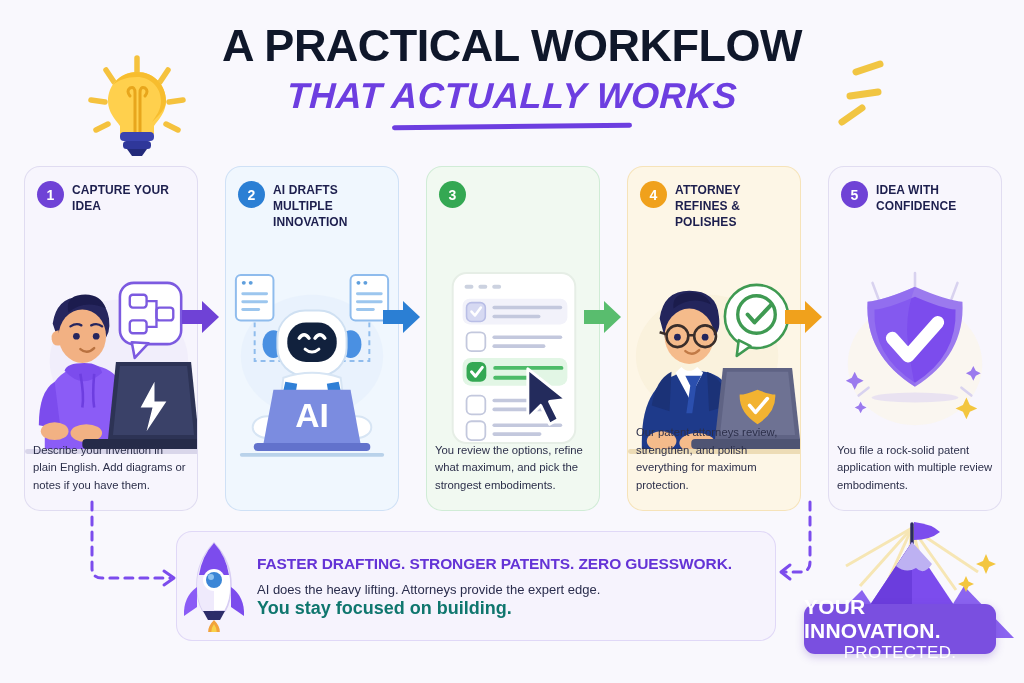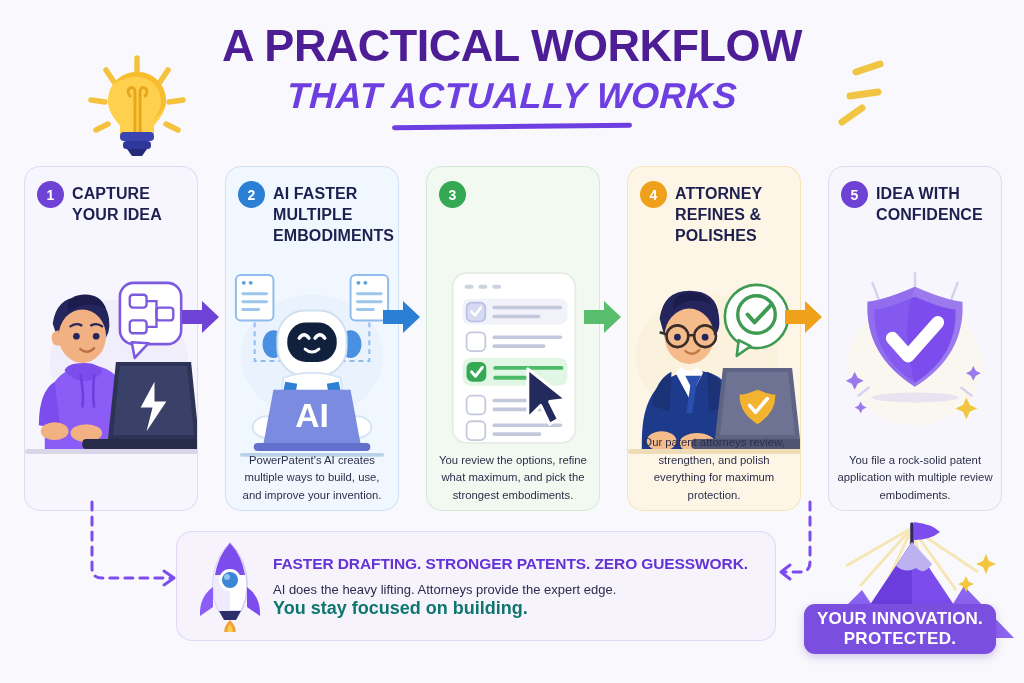--- a/index.html
+++ b/index.html
@@ -7,21 +7,21 @@
     width:1024px; height:683px; overflow:hidden;
     background:#f9f8fd;
     font-family:"Liberation Sans", sans-serif;
     position:relative;
   }
   .stage { position:absolute; inset:0; }
 
   
   .title-wrap { position:absolute; left:0; top:22px; width:1024px; text-align:center; }
   .title-main {
-    font-size:45px; font-weight:bold; color:#4c1d95;
+    font-size:45px; font-weight:bold; color:#0f172a;
     letter-spacing:-0.5px; line-height:1.05;
   }
   .title-sub {
     margin-top:6px; font-size:36px; font-weight:bold; font-style:italic;
     color:#6d3ee0; letter-spacing:0.5px; transform:skewX(-3deg);
   }
   .title-underline {
     width:240px; height:5px; border-radius:3px; background:#6d3ee0;
     margin:7px auto 0; transform:rotate(-0.6deg);
   }
@@ -45,58 +45,58 @@
 
   .card-head { display:flex; align-items:flex-start; gap:8px; padding:14px 12px 0 12px; }
   .badge {
     flex:0 0 auto; width:27px; height:27px; border-radius:50%;
     display:flex; align-items:center; justify-content:center;
     color:#fff; font-size:14px; font-weight:bold;
   }
   .b1{background:#6f42d6;} .b2{background:#2b7fd4;} .b3{background:#34a853;}
   .b4{background:#f0a11c;} .b5{background:#6f42d6;}
   .card-title {
-    font-size:16px; font-weight:bold; color:#1d1f4e;
+    font-size:12px; font-weight:bold; color:#1d1f4e;
     line-height:1.32; letter-spacing:.1px; padding-top:2px;
   }
   .card-art { position:absolute; left:0; top:56px; width:100%; height:355px; }
   .card-desc {
-    position:absolute; left:8px; right:8px; bottom:6px;
-    text-align:center; font-size:11.3px; line-height:1.55; color:#2c2f4a;
+    position:absolute; left:8px; right:8px; bottom:16px;
+    font-size:11.3px; line-height:1.55; color:#2c2f4a;
   }
 
   
   .arrow { position:absolute; top:300px; width:38px; height:34px; }
   .a1{ left:182px; } .a2{ left:383px; } .a3{ left:584px; } .a4{ left:785px; }
 
   
   .banner {
     position:absolute; left:176px; top:531px; width:600px; height:110px;
     background:#f6f3fd; border:1px solid rgba(125,95,220,.18);
-    border-radius:16px; display:flex; align-items:center; padding-left:16px;
+    border-radius:16px; display:flex; align-items:center; 
   }
   .rocket { flex:0 0 auto; width:74px; height:92px; margin-right:6px; }
   .banner-text { padding-top:2px; }
   .banner-h {
     font-size:15.5px; font-weight:bold; color:#6433d6; letter-spacing:-0.1px;
     margin-bottom:9px;
   }
   .banner-p { font-size:13px; color:#2a2d4d; margin-bottom:1px; }
   .banner-b { font-size:18px; font-weight:bold; color:#0f766e; }
 
   
   .mountain { position:absolute; left:800px; top:520px; width:224px; height:130px; }
   .cta {
     position:absolute; left:804px; top:604px; width:192px; height:50px;
     background:#7a4fe0; border-radius:11px;
     display:flex; flex-direction:column; align-items:center; justify-content:center;
     color:#fff; box-shadow:0 3px 8px rgba(90,50,180,.25);
   }
-  .cta-l1 { font-size:17px; font-weight:bold; letter-spacing:.2px; }
-  .cta-l2 { font-size:17px; font-weight:bold; letter-spacing:.3px; }
+  .cta-l1 { font-size:21px; font-weight:bold; letter-spacing:.2px; }
+  .cta-l2 { font-size:17px; font-weight:normal; letter-spacing:.3px; }
 
   
   .dash-left  { position:absolute; left:60px;  top:500px; width:190px; height:110px; }
   .dash-right { position:absolute; left:770px; top:500px; width:130px; height:110px; }
 </style>
 </head>
 <body>
 
 <div class="stage">
 
@@ -172,26 +172,27 @@
         <path d="M14 170 q0 -34 16 -44 l6 48 z" fill="#7c4ced"></path>
         <ellipse cx="62" cy="178" rx="16" ry="9" fill="#f2b183"></ellipse>
         <ellipse cx="30" cy="176" rx="14" ry="9" fill="#f2b183"></ellipse>
 
         <path d="M92 106 l76 0 l8 78 l-92 0 z" fill="#2d3355"></path>
         <path d="M96 110 l68 0 l7 70 l-82 0 z" fill="#3a4168"></path>
         <path d="M131 126 l-14 26 l12 0 l-6 24 l20 -30 l-12 0 z" fill="#fff"></path>
         <rect x="58" y="184" width="128" height="10" rx="4" fill="#262b49"></rect>
         <rect x="0" y="194" width="186" height="5" rx="2.5" fill="#d9d6ea"></rect>
       </svg>
+      <div class="card-desc">Describe your invention in plain English. Add diagrams or notes if you have them.</div>
     </div>
 
     <div class="card card-2">
       <div class="card-head">
         <div class="badge b2">2</div>
-        <div class="card-title">AI FASTER MULTIPLE EMBODIMENTS</div>
+        <div class="card-title">AI DRAFTS MULTIPLE INNOVATION</div>
       </div>
       <svg class="card-art" viewBox="0 0 174 290">
         <ellipse cx="87" cy="100" rx="72" ry="62" fill="#e3effb" opacity=".55"></ellipse>
 
         <rect x="10" y="18" width="38" height="46" rx="5" fill="#fff" stroke="#8fbced" stroke-width="2"></rect>
         <circle cx="18" cy="26" r="2" fill="#5f9fdd"></circle>
           <circle cx="25" cy="26" r="2" fill="#5f9fdd"></circle>
         <g stroke="#9cc6ee" stroke-width="3" stroke-linecap="round">
           <line x1="17" y1="37" x2="41" y2="37"></line>
             <line x1="17" y1="45" x2="41" y2="45"></line>
@@ -224,21 +225,20 @@
         <path d="M60 126 l-8 36 l14 2 l6 -36 z" fill="#2f7fd6"></path>
         <path d="M114 126 l8 36 l-14 2 l-6 -36 z" fill="#2f7fd6"></path>
         <ellipse cx="42" cy="172" rx="15" ry="11" fill="#fff" stroke="#d7e5f4" stroke-width="2"></ellipse>
         <ellipse cx="132" cy="172" rx="15" ry="11" fill="#fff" stroke="#d7e5f4" stroke-width="2"></ellipse>
 
         <path d="M48 134 l78 0 l10 54 l-98 0 z" fill="#7b8ce0"></path>
         <text x="87" y="172" font-family="Liberation Sans, sans-serif" font-size="34" font-weight="bold" fill="#fff" text-anchor="middle">AI</text>
         <rect x="28" y="188" width="118" height="8" rx="4" fill="#6272cc"></rect>
         <rect x="14" y="198" width="146" height="4" rx="2" fill="#b9d2ea"></rect>
       </svg>
-      <div class="card-desc">PowerPatent's AI creates multiple ways to build, use, and improve your invention.</div>
     </div>
 
     <div class="card card-3">
       <div class="card-head">
         <div class="badge b3">3</div>
       </div>
       <svg class="card-art" viewBox="0 0 174 290">
         <rect x="26" y="16" width="124" height="172" rx="14" fill="#fff" stroke="#e6eee6" stroke-width="2"></rect>
         <g fill="#ccd2e0">
           <rect x="38" y="28" width="9" height="4" rx="2"></rect>

